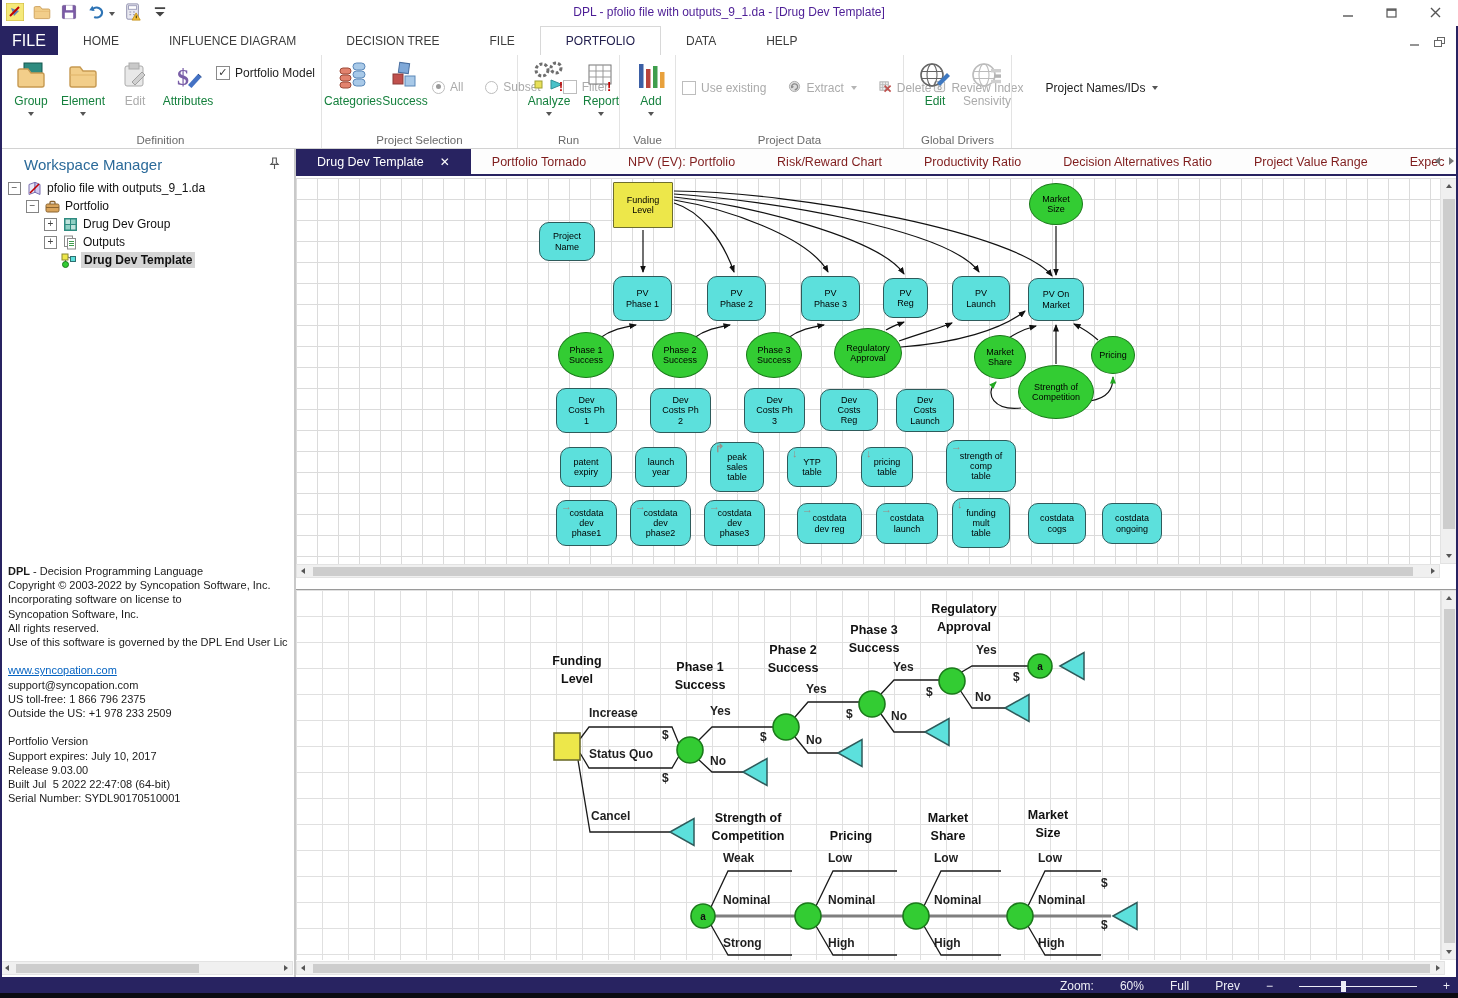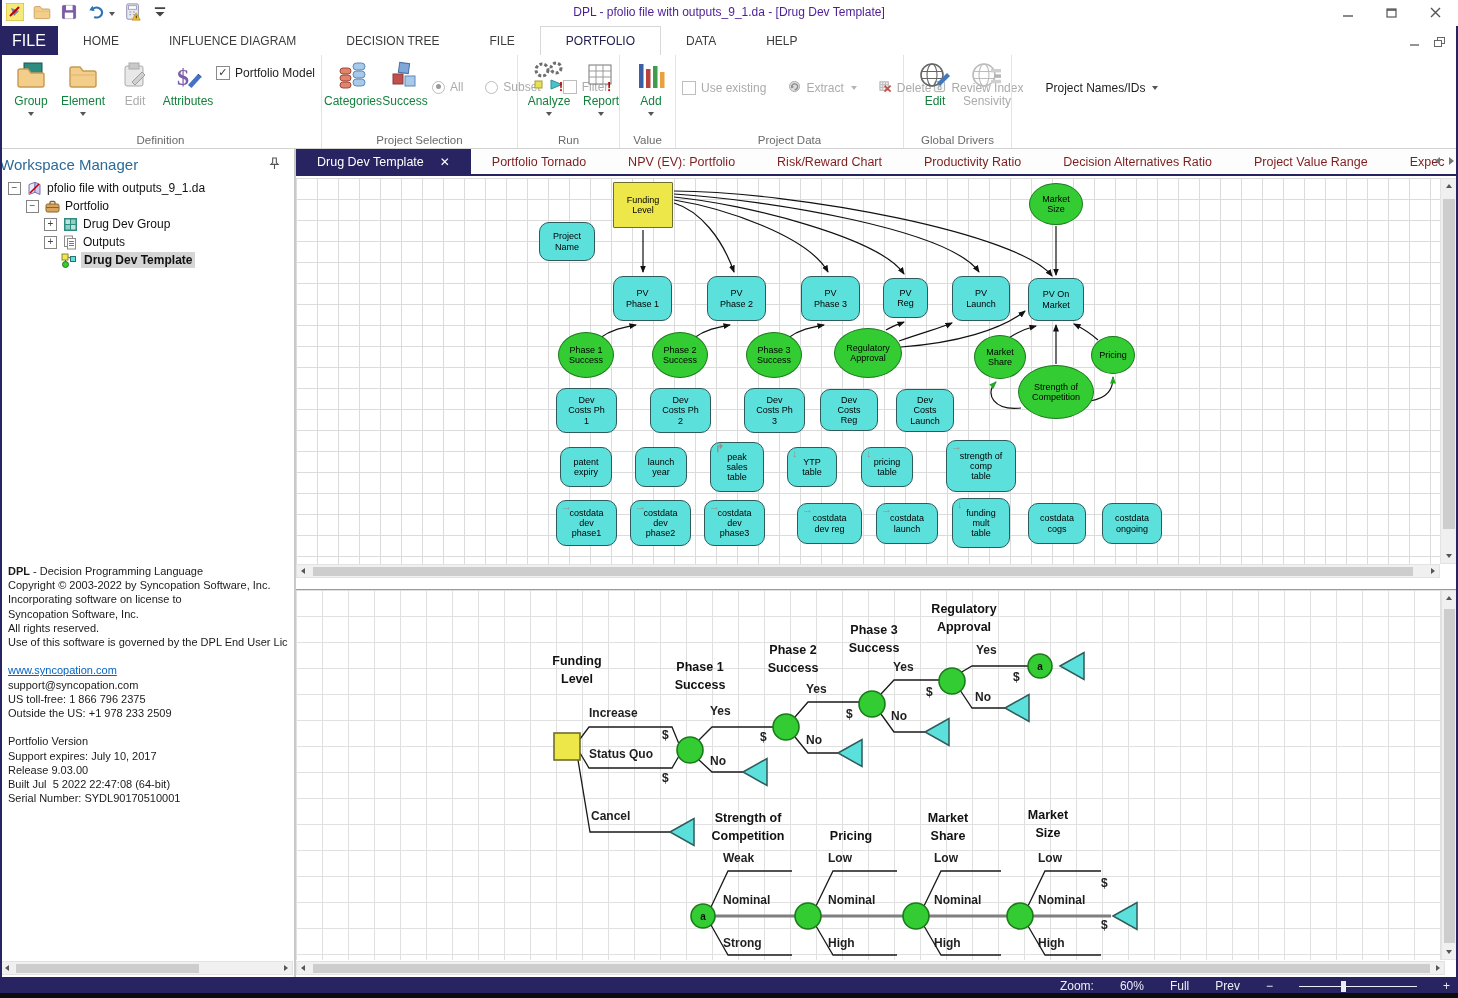--- a/index.html
+++ b/index.html
@@ -33,21 +33,21 @@
   .rrow.disabled{color:#ababab;}
   .cb{width:12px;height:12px;border:1px solid #8a8a8a;background:#fff;font-size:11px;line-height:11px;text-align:center;color:#333;}
   .rrow.disabled .cb{border-color:#bdbdbd;color:#bdbdbd;}
   .rb{width:11px;height:11px;border:1px solid #8a8a8a;border-radius:50%;position:relative;}
   .rrow.disabled .rb{border-color:#bdbdbd;}
   .rb.on::after{content:"";position:absolute;left:2.5px;top:2.5px;width:5px;height:5px;border-radius:50%;background:#9a9a9a;}
   .caret-inline{width:0;height:0;border-left:3.5px solid transparent;border-right:3.5px solid transparent;border-top:4px solid #555;margin-left:2px;}
   .rrow.disabled .caret-inline{border-top-color:#b5b5b5;}
   
   #leftpanel{position:absolute;left:0;top:149px;width:294px;height:828px;background:#fff;}
-  .docktitle{position:absolute;left:0;width:294px;height:26px;font-size:15px;color:#2b6a99;display:flex;align-items:center;padding-left:0;box-sizing:border-box;}
+  .docktitle{position:absolute;left:0;width:294px;height:26px;font-size:15px;color:#2b6a99;display:flex;align-items:center;padding-left:24px;box-sizing:border-box;}
   .pin{position:absolute;right:14px;top:5px;}
   #wmtree{position:absolute;left:0;top:30px;width:294px;}
   .trow{display:flex;align-items:center;height:18px;font-size:12px;color:#111;}
   .texp{width:11px;height:11px;border:1px solid #848484;background:#fff;font-size:10px;line-height:9px;text-align:center;color:#444;margin-right:6px;flex:none;}
   .ticon{margin-right:5px;display:flex;flex:none;}
   .tlabel.sel{background:#d5d5d5;font-weight:bold;padding:1px 3px;}
   #sllines{position:absolute;left:8px;top:415px;width:284px;}
   .slline{font-size:11px;line-height:14.2px;color:#1a1a1a;white-space:pre;min-height:14.2px;}
   .slline a{color:#0563c1;}
   #vline{position:absolute;left:294px;top:149px;width:2px;height:828px;background:#c9c9c9;}

